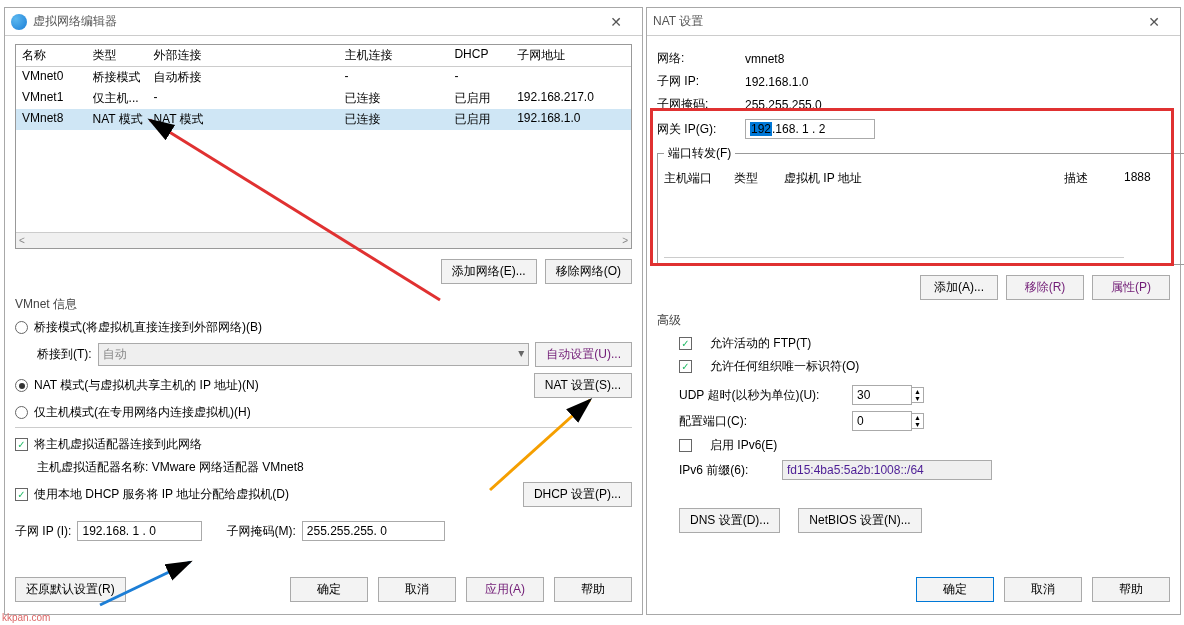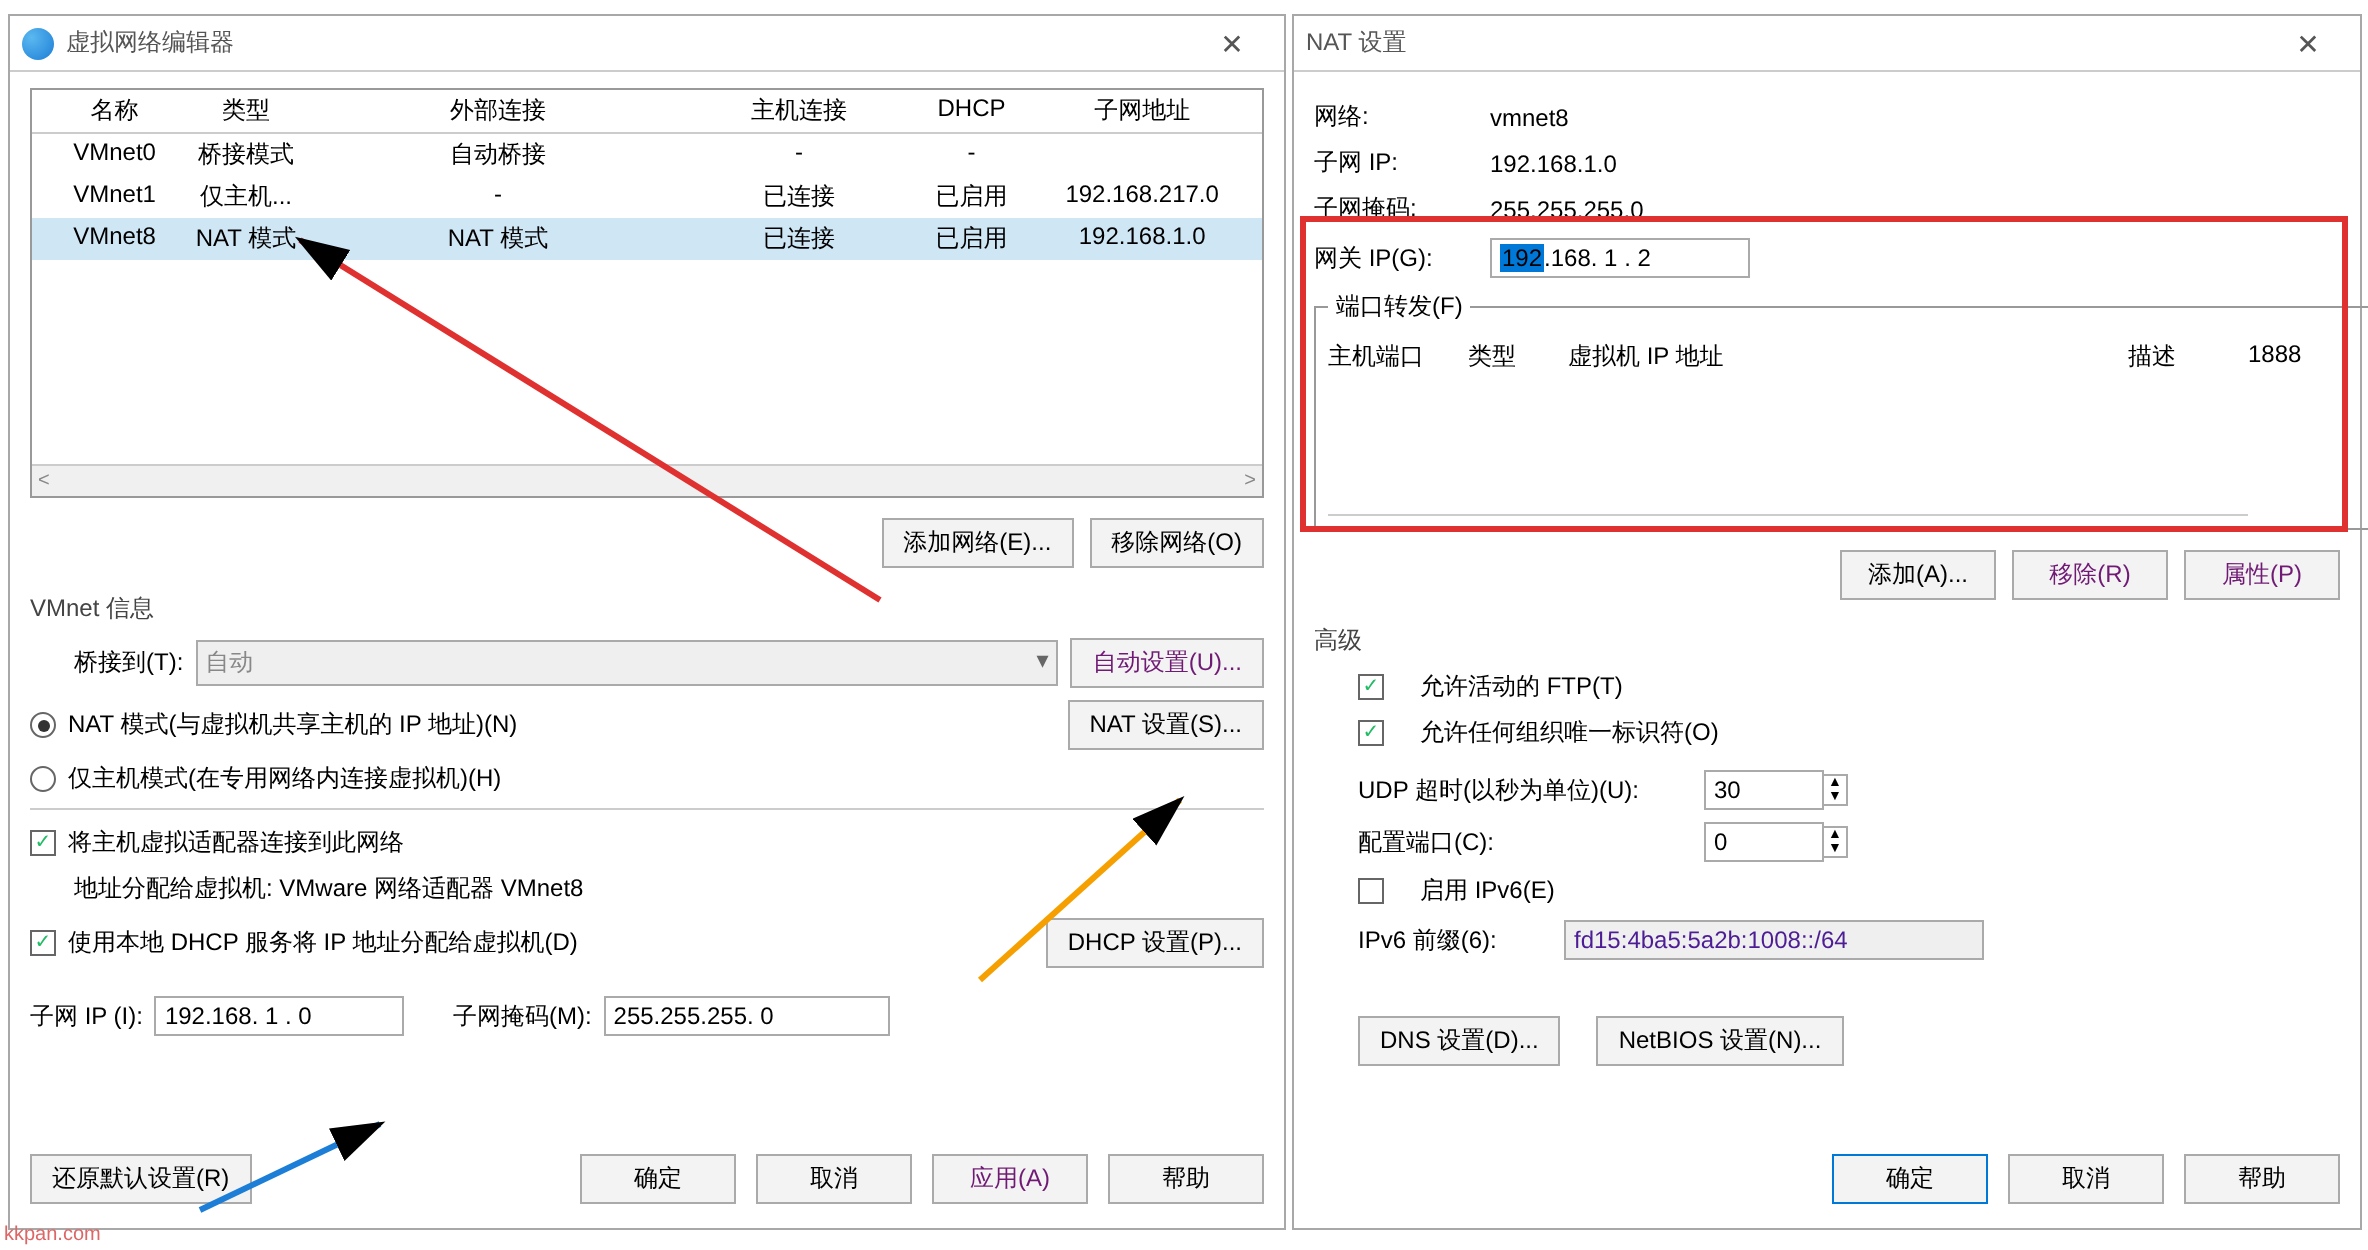--- a/index.html
+++ b/index.html
@@ -9,21 +9,21 @@
 .right-dialog { left: 646px; top: 7px; width: 535px; height: 608px; }
 .titlebar { height: 28px; background: #fff; border-bottom: 1px solid #ccc; display: flex; align-items: center; padding: 0 6px; }
 .titlebar .app-icon { width: 16px; height: 16px; margin-right: 6px; border-radius: 50%; background: radial-gradient(circle at 30% 30%, #5bb8f0, #1c7ed6); }
 .titlebar .title { flex: 1; color: #555; }
 .titlebar .close { width: 40px; text-align: center; font-size: 14px; color: #555; cursor: pointer; }
 .content { padding: 8px 10px; }
 .grid-box { border: 1px solid #999; height: 205px; display: flex; flex-direction: column; background: #fff; }
 .grid-head, .grid-row { display: flex; padding: 2px 6px; }
 .grid-head { border-bottom: 1px solid #ccc; }
 .grid-row.sel { background: #cfe6f5; }
-.grid-head > div, .grid-row > div { overflow: hidden; white-space: nowrap; text-align: center; }
+.grid-head > div, .grid-row > div { overflow: hidden; white-space: nowrap; }
 .c-name { width: 72px; }
 .c-type { width: 62px; }
 .c-ext { width: 195px; }
 .c-host { width: 112px; }
 .c-dhcp { width: 64px; }
 .c-sub { width: 110px; }
 .grid-body { flex: 1; overflow: hidden; }
 .grid-scroll { height: 16px; border-top: 1px solid #ccc; background: #f0f0f0; display: flex; align-items: center; justify-content: space-between; padding: 0 3px; font-size: 10px; color: #888; }
 .btn-row { display: flex; justify-content: flex-end; gap: 8px; margin-top: 10px; }
 button { font: inherit; padding: 3px 10px; background: #f3f3f3; border: 1px solid #aaa; cursor: pointer; min-width: 78px; }
@@ -108,20 +108,24 @@
           <span>&lt;</span>
           <span>&gt;</span>
         </div>
     </div>
     <div class="btn-row">
       <button>添加网络(E)...</button>
       <button>移除网络(O)</button>
     </div>
 
     <div class="group-label">VMnet 信息</div>
+    <div class="row">
+      <span class="radio"></span>
+      <span>桥接模式(将虚拟机直接连接到外部网络)(B)</span>
+    </div>
     <div class="row indent">
       <span>桥接到(T):</span>
       <span class="select-box">
           <span>自动</span>
           <span class="arrow">▾</span>
         </span>
       <button disabled="">自动设置(U)...</button>
     </div>
     <div class="row">
       <span class="radio checked"></span>
@@ -131,21 +135,21 @@
     <div class="row">
       <span class="radio"></span>
       <span>仅主机模式(在专用网络内连接虚拟机)(H)</span>
     </div>
     <div class="fieldset-line"></div>
     <div class="row">
       <span class="check checked"></span>
       <span>将主机虚拟适配器连接到此网络</span>
     </div>
     <div class="row indent">
-      <span>地址分配给虚拟机: VMware 网络适配器 VMnet8</span>
+      <span>主机虚拟适配器名称: VMware 网络适配器 VMnet8</span>
     </div>
     <div class="row">
       <span class="check checked"></span>
       <span style="flex:1">使用本地 DHCP 服务将 IP 地址分配给虚拟机(D)</span>
       <button>DHCP 设置(P)...</button>
     </div>
     <div class="row" style="margin-top:14px">
       <span>子网 IP (I):</span>
       <input type="text" style="width: 125px;" value="192.168. 1 . 0">
       <span style="width:12px"></span>

